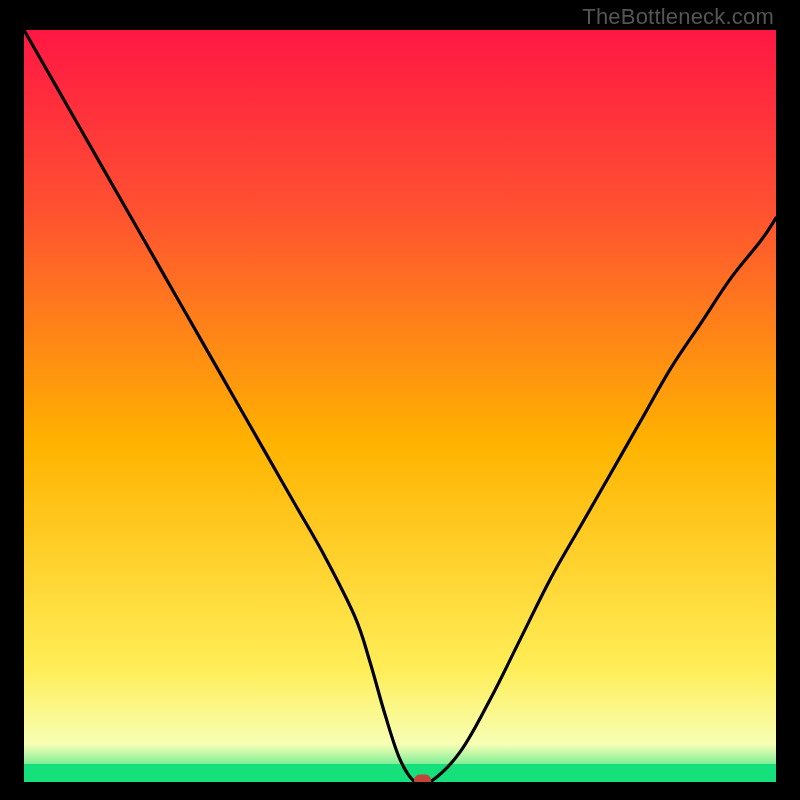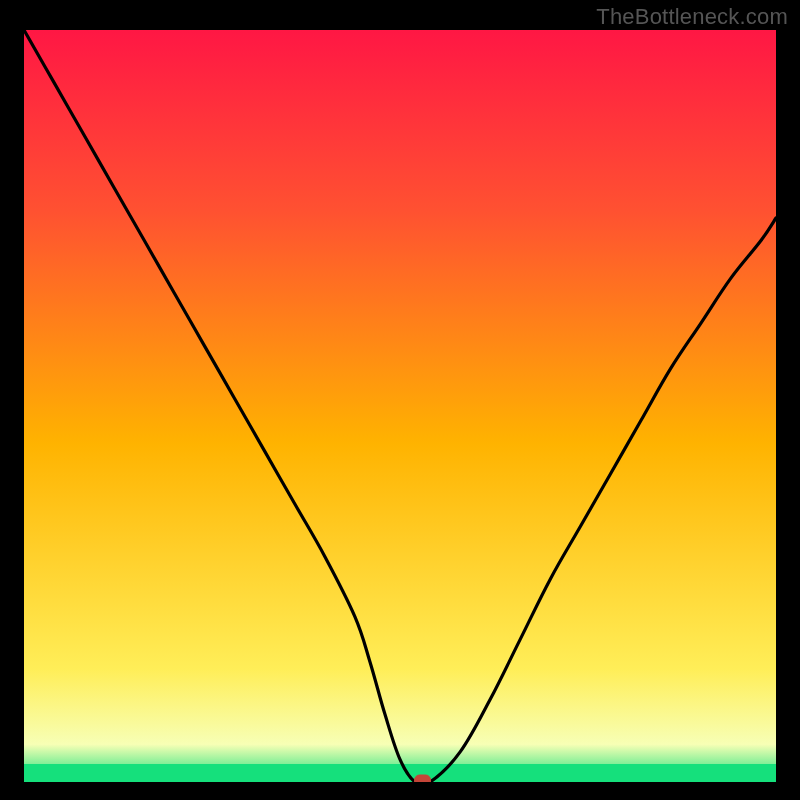--- a/index.html
+++ b/index.html
@@ -13,21 +13,21 @@
   }
   .frame {
     position: relative;
     width: 800px;
     height: 800px;
     background: #000;
   }
   .watermark {
     position: absolute;
     top: 4px;
-    right: 12px;
+    right: 26px;
     color: #555;
     font-size: 22px;
     font-weight: 500;
     letter-spacing: 0.2px;
     user-select: none;
     z-index: 10;
   }
   .plot {
     position: absolute;
     left: 24px;

